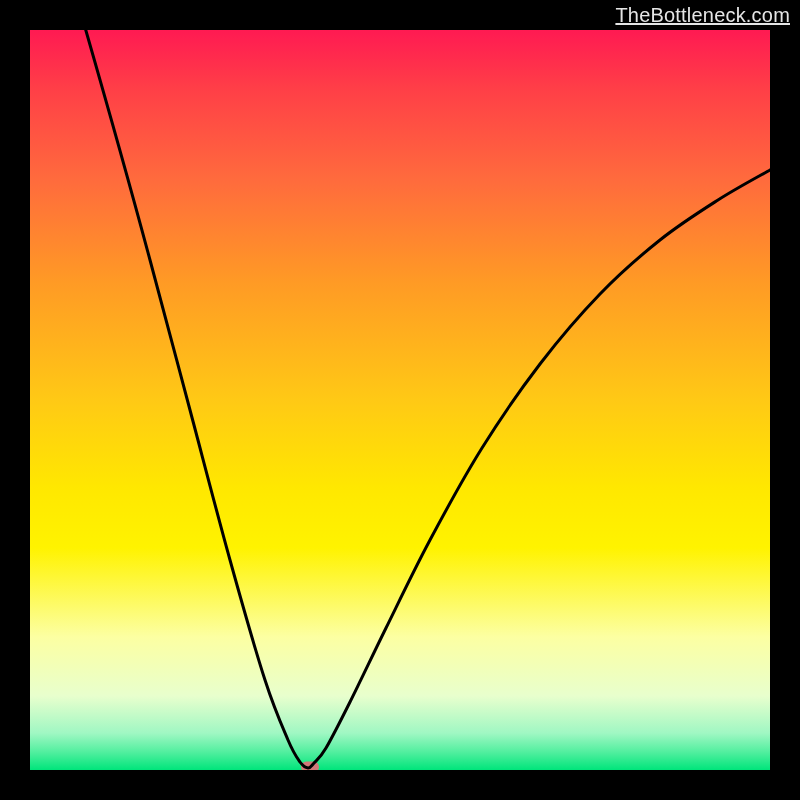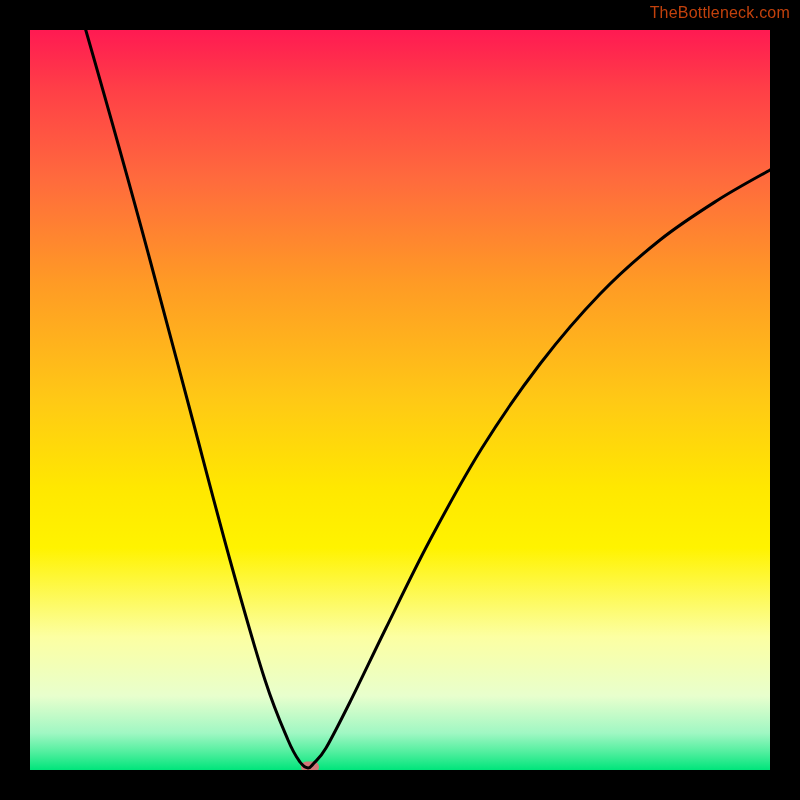--- a/index.html
+++ b/index.html
@@ -14,26 +14,27 @@
   .frame {
     position: relative;
     width: 800px;
     height: 800px;
     background: #000;
   }
   .watermark {
     position: absolute;
     top: 4px;
     right: 10px;
-    color: #c2410c;
-    font-size: 16px;
+    color: #e5e5e5;
+    font-size: 20px;
     font-weight: 500;
     letter-spacing: 0.2px;
     z-index: 20;
     user-select: none;
+    text-decoration: underline;
   }
   .plot-area {
     position: absolute;
     left: 30px;
     top: 30px;
     width: 740px;
     height: 740px;
     overflow: hidden;
     z-index: 5;
   }

